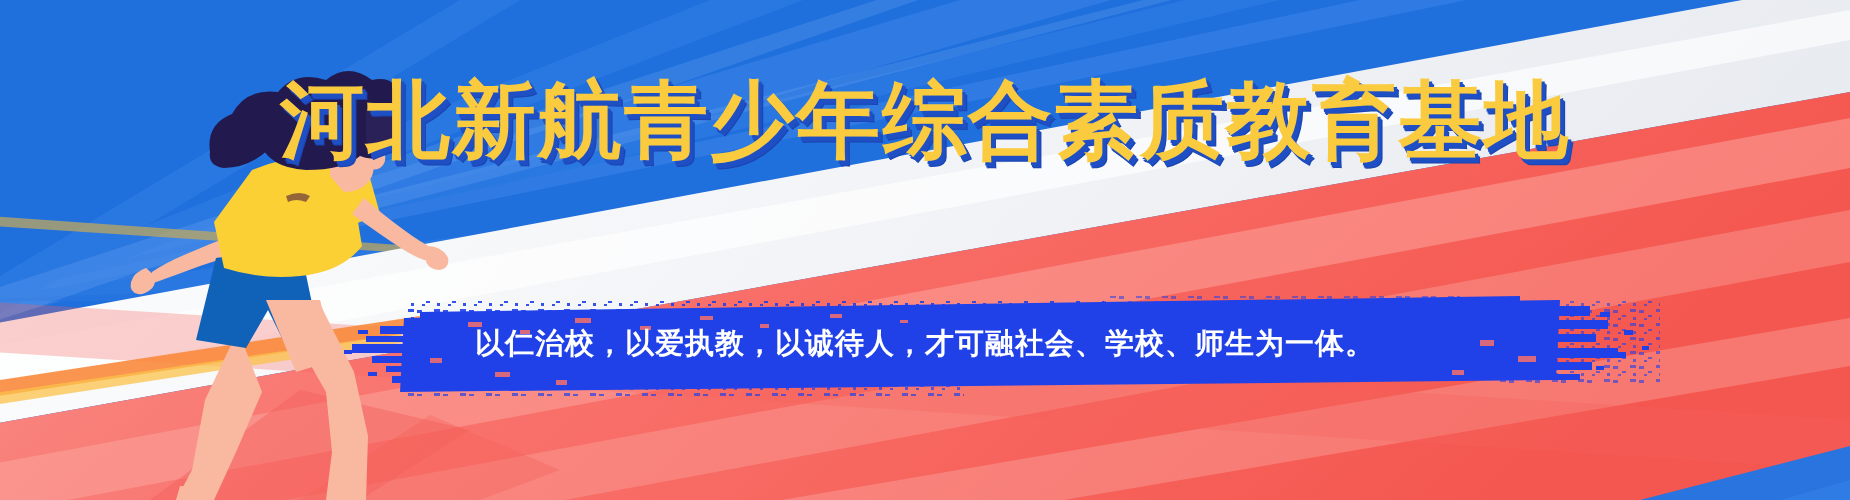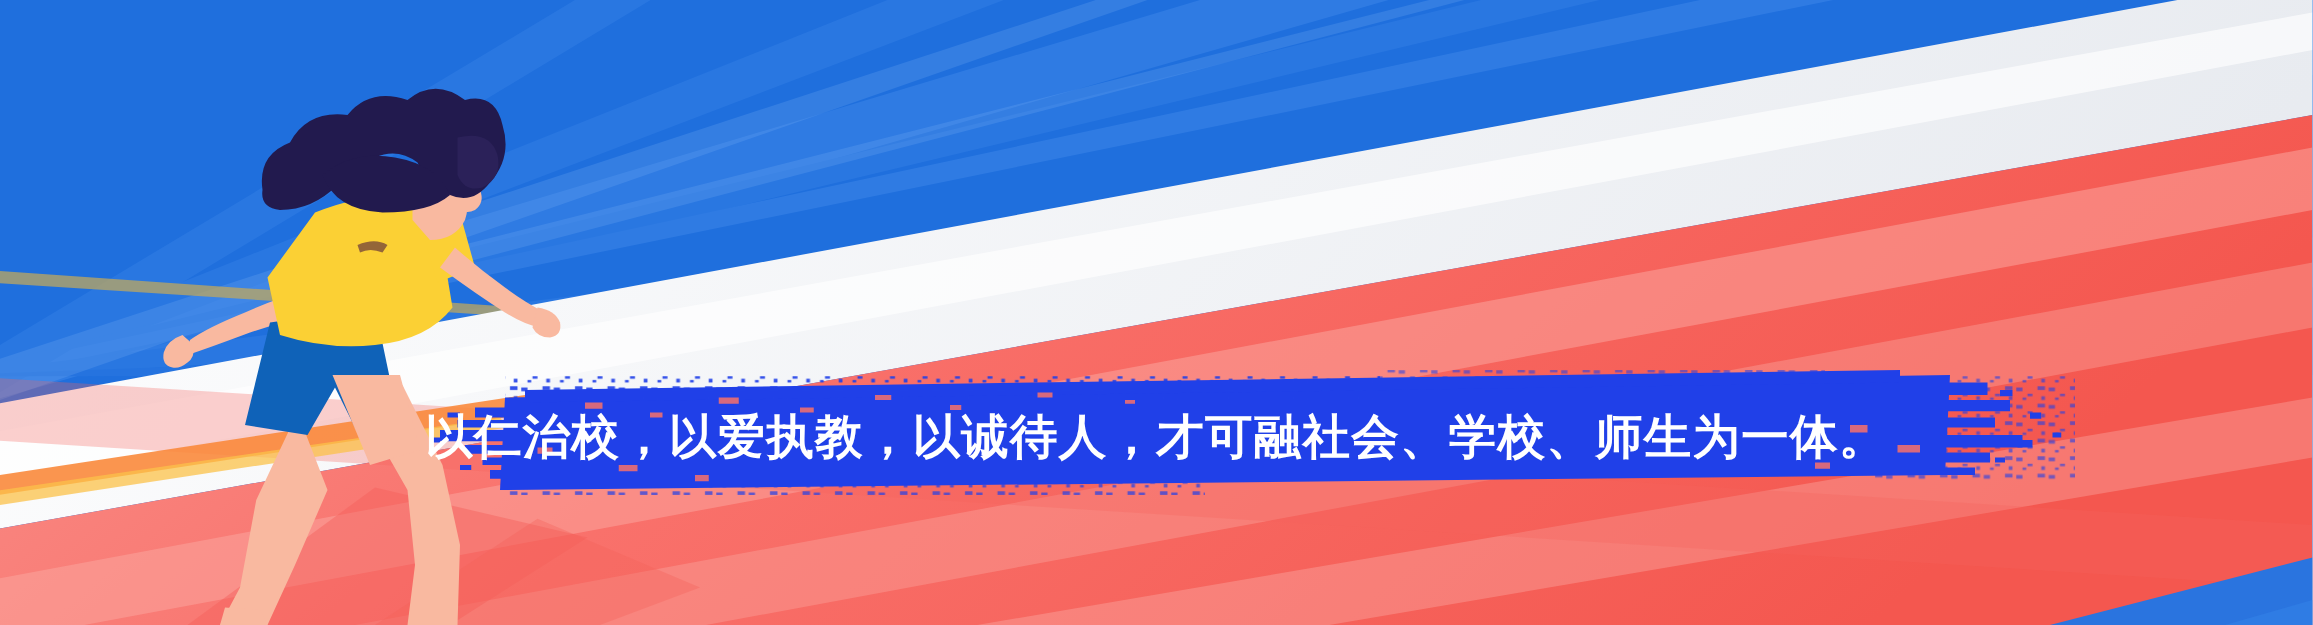--- a/index.html
+++ b/index.html
@@ -56,21 +56,21 @@
     width: 100%;
     height: 86px;
     pointer-events: none;
   }
   #subtitle-text {
     position: absolute;
     left: 0;
     top: 28px;
     width: 100%;
     text-align: center;
-    font-size: 38px;
+    font-size: 29px;
     font-weight: 700;
     letter-spacing: 1px;
     color: #ffffff;
     white-space: nowrap;
     font-family: Liberation Serif, serif;
   }
 </style>
 </head>
 <body>
 
@@ -240,18 +240,21 @@
         <rect x="430" y="358" width="12" height="5"></rect>
         <rect x="495" y="372" width="15" height="5"></rect>
         <rect x="556" y="380" width="11" height="5"></rect>
         <rect x="1480" y="340" width="14" height="6"></rect>
         <rect x="1518" y="356" width="18" height="6"></rect>
         <rect x="1452" y="370" width="12" height="5"></rect>
       </g>
     </svg>
   </div>
 
+  <div id="title-block">
+    <div id="main-title">河北新航青少年综合素质教育基地</div>
+  </div>
 
   <div id="subtitle-block">
     <div id="subtitle-text">以仁治校，以爱执教，以诚待人，才可融社会、学校、师生为一体。</div>
   </div>
 
 </div>
 
 </body></html>

